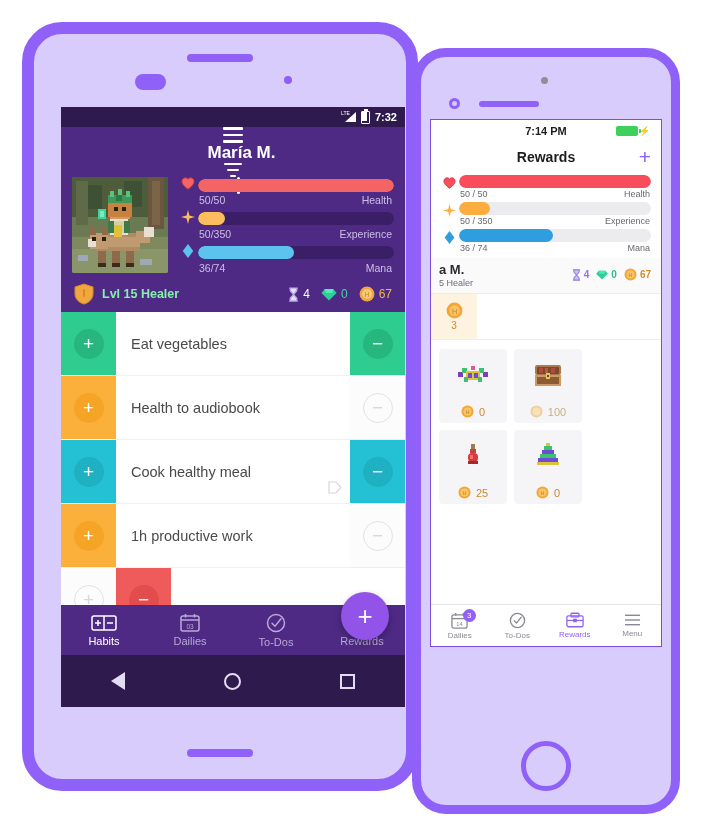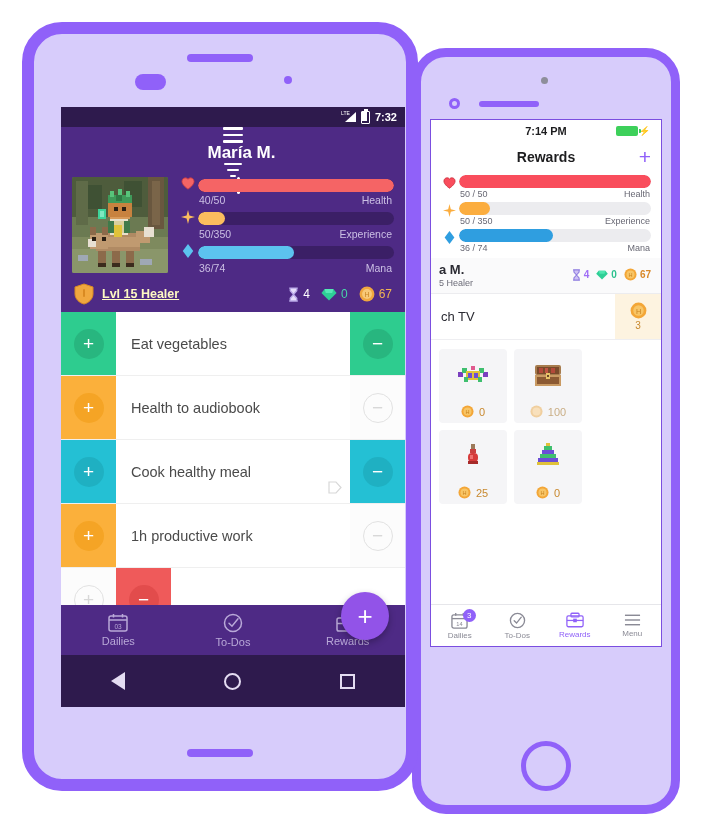--- a/index.html
+++ b/index.html
@@ -253,21 +253,21 @@
   .an-barlabels {
     display: flex; justify-content: space-between;
     font-size: 10.5px; color: #cbbfe4; padding: 1px 2px 2px 22px;
   }
   
   .an-statsrow {
     display: flex; align-items: center; justify-content: space-between;
     padding: 5px 13px 7px 13px; background: #4e2a85;
   }
   .an-lvl { display: flex; align-items: center; gap: 8px; }
-  .an-lvltext { font-size: 12.5px; color: #fef9c3; font-weight: bold; text-decoration: underline; }
+  .an-lvltext { font-size: 12.5px; color: #86efac; font-weight: bold; }
   .an-statgroup { display: flex; align-items: center; gap: 11px; font-size: 12px; }
   .an-statgroup .s { display: flex; align-items: center; gap: 4px; }
   .an-statgroup .sv { color: #fff; }
   .an-statgroup .sg { color: #48d6a8; }
   .an-statgroup .sy { color: #f0b553; }
   
   .an-list { background: #ffffff; position: relative; }
   .hrow { display: flex; height: 64px; border-bottom: 1px solid #efefef; }
   .hrow .side {
     width: 55px; display: flex; align-items: center; justify-content: center;
@@ -425,21 +425,20 @@
                 <circle cx="7" cy="7" r="6.5" fill="#f3a637"></circle>
                 <circle cx="7" cy="7" r="4.3" fill="#f8c566"></circle>
                 <text x="7" y="10" font-size="6" text-anchor="middle" fill="#c8821f" font-family="Liberation Sans">H</text>
               </svg>
             <span class="vy">67</span>
           </span>
         </div>
       </div>
 
       <div class="ios-rewardrow">
-        <div class="rname">ch TV</div>
         <div class="rcost">
           <svg width="17" height="17" viewBox="0 0 14 14">
               <circle cx="7" cy="7" r="6.5" fill="#f3a637"></circle>
               <circle cx="7" cy="7" r="4.3" fill="#f8c566"></circle>
               <text x="7" y="9.8" font-size="6" text-anchor="middle" fill="#c8821f" font-family="Liberation Sans">H</text>
             </svg>
           <span class="cnum">3</span>
         </div>
       </div>
 
@@ -674,21 +673,21 @@
               <span class="an-baricon">
                 <svg width="14" height="13" viewBox="0 0 16 15">
                     <path d="M8 14S1 9.5 1 5.2C1 2.8 2.8 1 5 1c1.4 0 2.4.7 3 1.6C8.6 1.7 9.6 1 11 1c2.2 0 4 1.8 4 4.2C15 9.5 8 14 8 14z" fill="#f56465" stroke="#c23a46" stroke-width="1"></path>
                   </svg>
               </span>
               <div class="an-track">
                 <div class="an-fill" style="width:100%;background:#f56465"></div>
               </div>
             </div>
             <div class="an-barlabels">
-              <span>40/50</span>
+              <span>50/50</span>
               <span>Health</span>
             </div>
           </div>
           <div class="an-barrow">
             <div class="an-barline">
               <span class="an-baricon">
                 <svg width="14" height="14" viewBox="0 0 16 16">
                     <path d="M8 0 L9.6 6.4 L16 8 L9.6 9.6 L8 16 L6.4 9.6 L0 8 L6.4 6.4 Z" fill="#fbbd5e"></path>
                   </svg>
               </span>
@@ -807,20 +806,30 @@
             <span class="circ">+</span>
           </div>
           <div class="side" style="background:#ef5a5a">
             <span class="circ" style="background:#e24c4c">−</span>
           </div>
         </div>
         <div class="an-fab">+</div>
       </div>
 
       <div class="an-bottomnav">
+        <div class="an-tab active">
+          <svg width="26" height="18" viewBox="0 0 26 18">
+              <rect x="1" y="2" width="24" height="14" rx="2" fill="none" stroke="#ffffff" stroke-width="1.5"></rect>
+              <line x1="13" y1="2" x2="13" y2="16" stroke="#ffffff" stroke-width="1.5"></line>
+              <line x1="4" y1="9" x2="10" y2="9" stroke="#fff" stroke-width="1.5"></line>
+              <line x1="7" y1="6" x2="7" y2="12" stroke="#fff" stroke-width="1.5"></line>
+              <line x1="16" y1="9" x2="22" y2="9" stroke="#fff" stroke-width="1.5"></line>
+            </svg>
+          <span class="lbl">Habits</span>
+        </div>
         <div class="an-tab">
           <svg width="20" height="19" viewBox="0 0 20 19">
               <rect x="1" y="3" width="18" height="15" rx="2" fill="none" stroke="#b9a9d8" stroke-width="1.5"></rect>
               <line x1="1" y1="7" x2="19" y2="7" stroke="#b9a9d8" stroke-width="1.5"></line>
               <line x1="5.5" y1="1" x2="5.5" y2="4.5" stroke="#b9a9d8" stroke-width="1.5"></line>
               <line x1="14.5" y1="1" x2="14.5" y2="4.5" stroke="#b9a9d8" stroke-width="1.5"></line>
               <text x="10" y="15.5" font-size="6.5" text-anchor="middle" fill="#b9a9d8" font-family="Liberation Sans">03</text>
             </svg>
           <span class="lbl">Dailies</span>
         </div>

